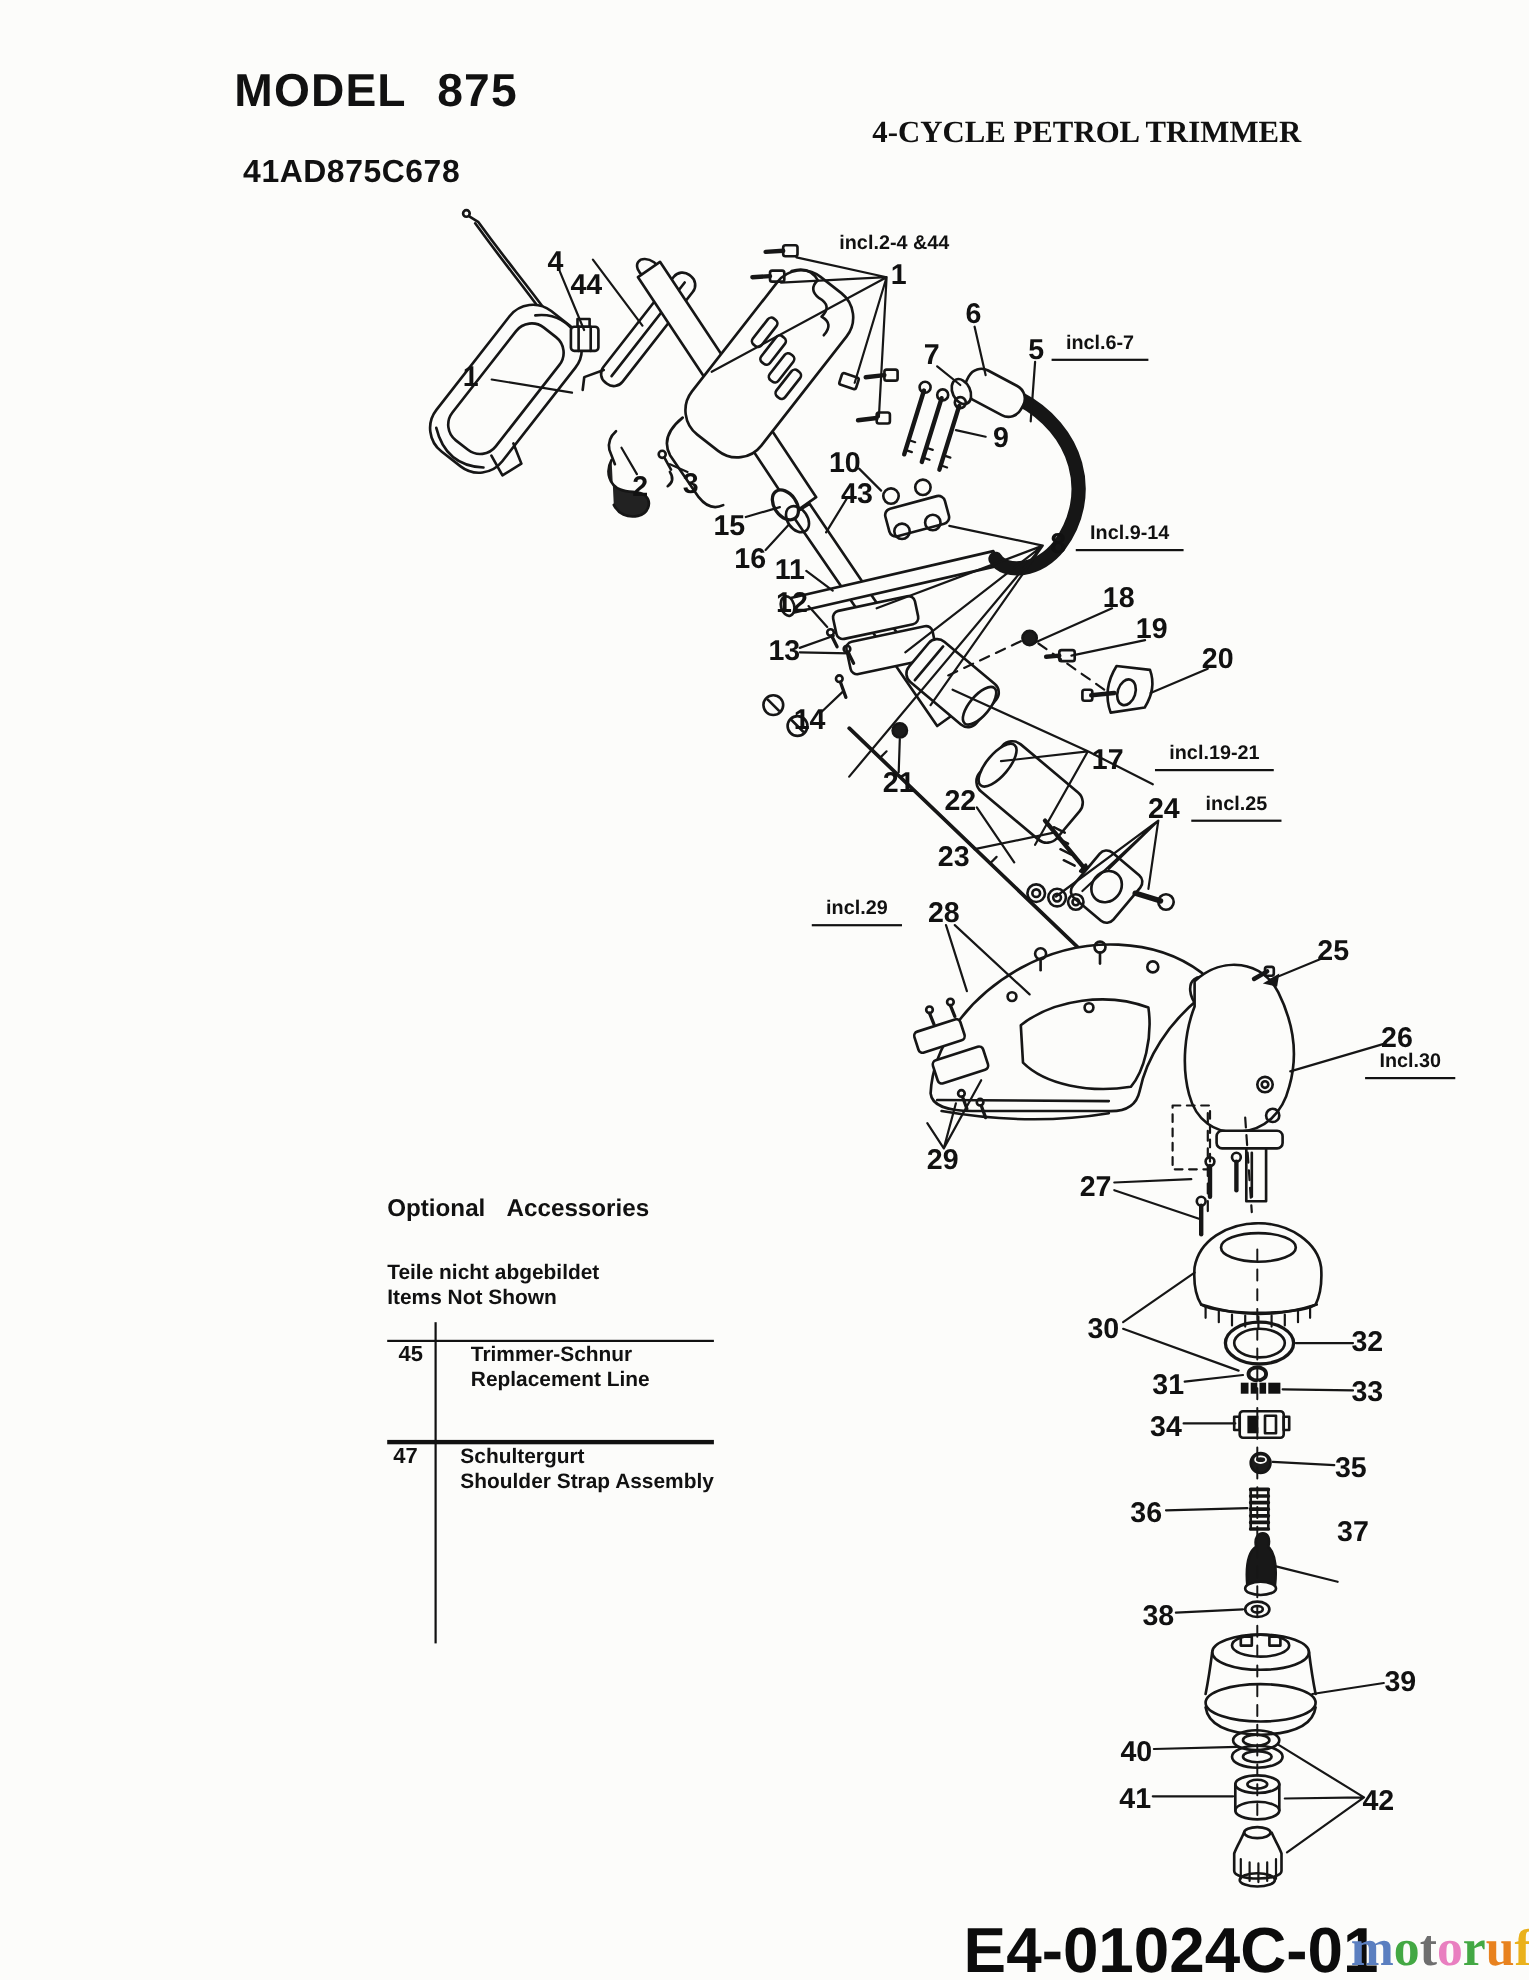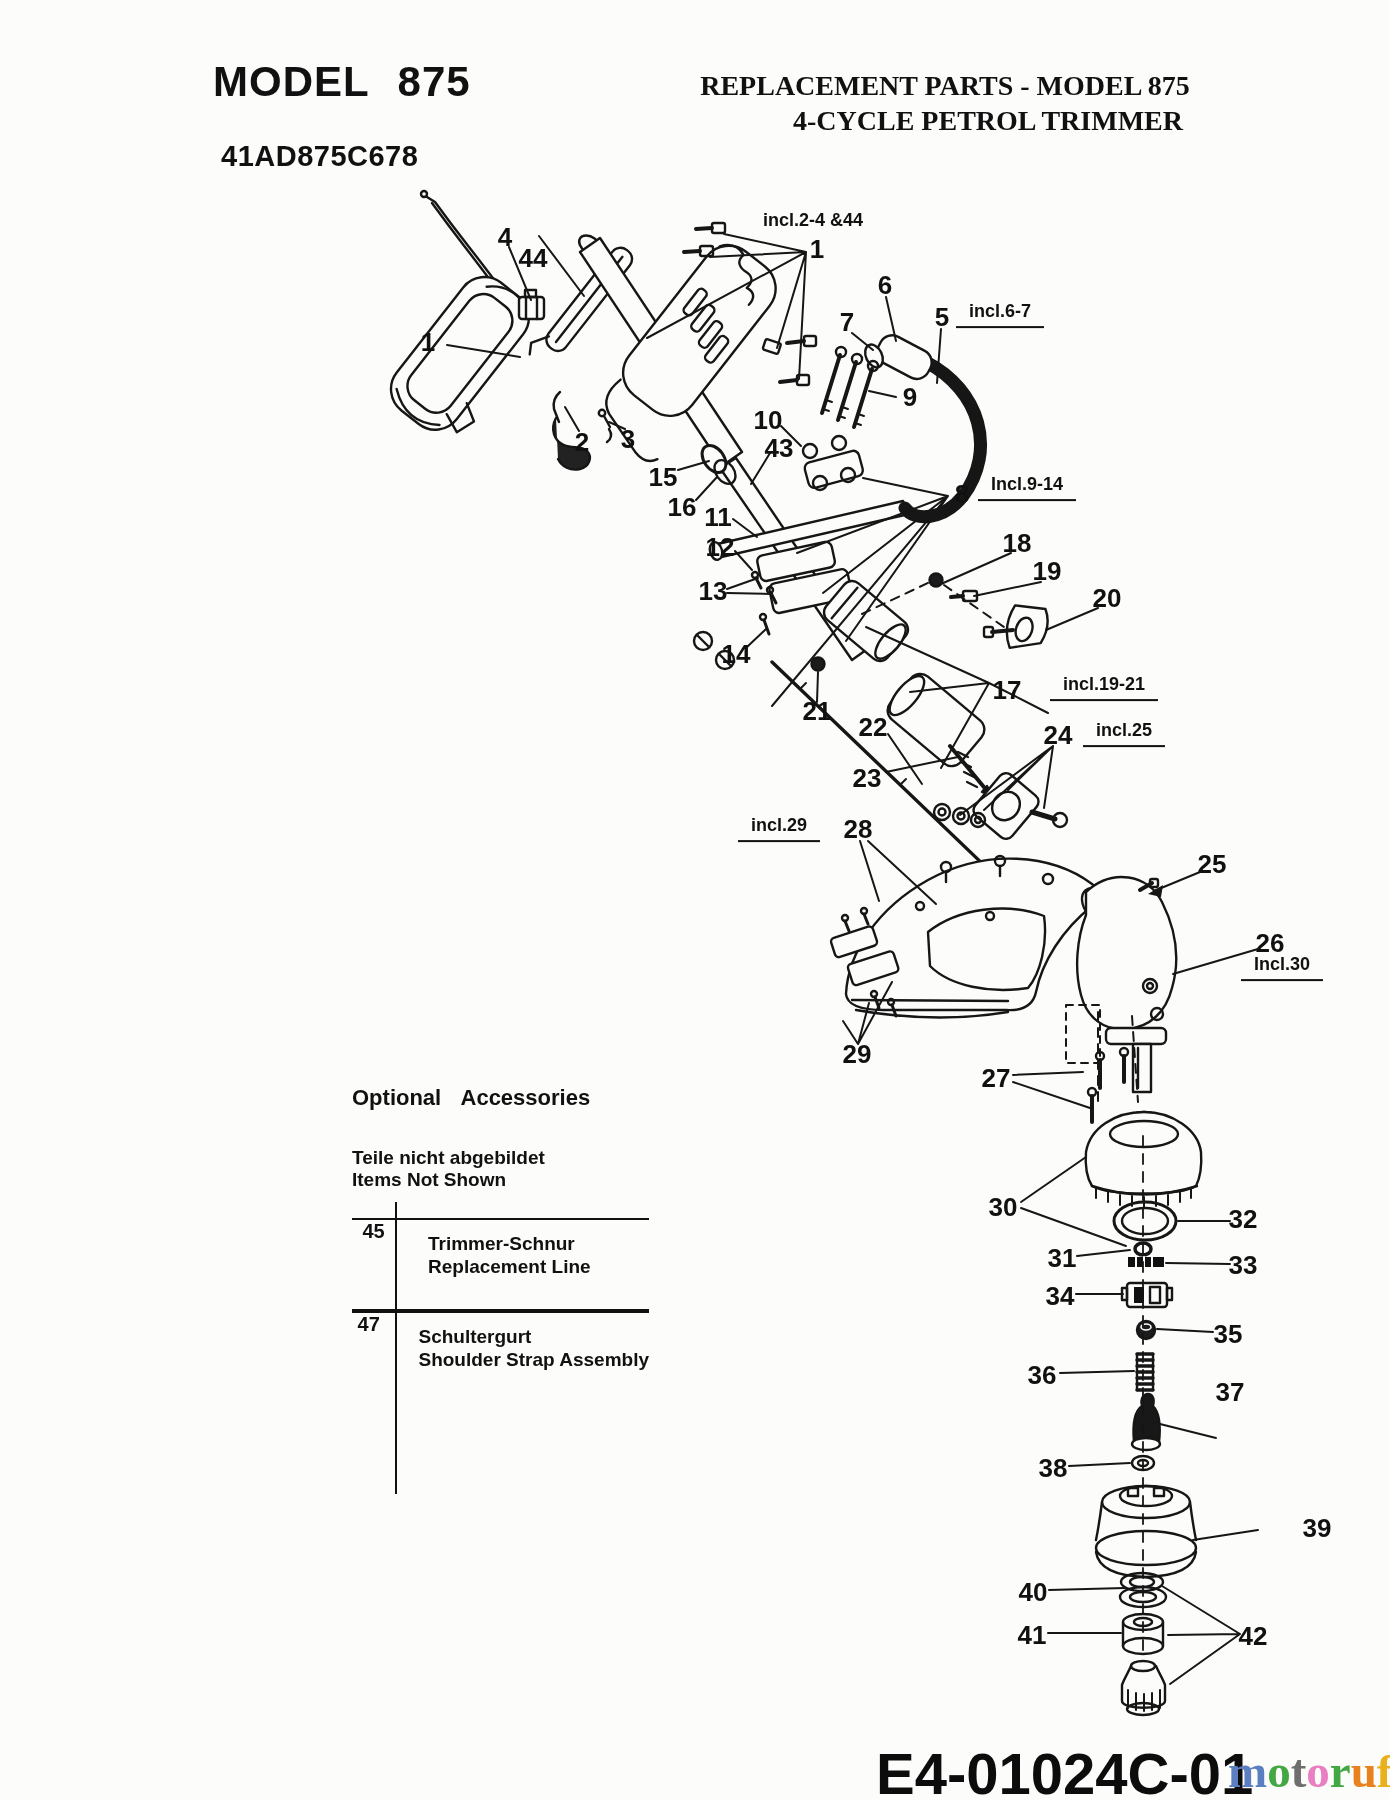--- a/index.html
+++ b/index.html
@@ -24,35 +24,34 @@
   .acc{position:absolute;left:352px;top:1085px;width:300px;}
   .acc-title{position:absolute;left:0;top:0;font-size:22px;font-weight:600;word-spacing:14px;white-space:nowrap;}
   .acc-notes{position:absolute;left:0;top:62px;font-size:19px;font-weight:bold;line-height:22px;}
   .acc-table{position:absolute;left:0;top:133px;width:297px;}
   .acc-vline{position:absolute;left:43px;top:-16px;width:2px;height:292px;background:#111;}
   .acc-row{display:flex;}
   .acc-row:nth-child(2){border-top:2px solid #111;height:89px;}
   .acc-row:nth-child(3){border-top:4px solid #111;height:83px;}
   .acc-row:nth-child(4){border-top:2px solid #111;height:92px;}
   .acc-num{width:43px;text-align:center;font-weight:600;font-size:20px;}
-  .acc-txt{padding-left:33px;padding-top:12px;font-weight:bold;font-size:19px;line-height:23px;white-space:nowrap;}
+  .acc-txt{padding-left:33px;font-weight:bold;font-size:19px;line-height:23px;white-space:nowrap;}
   
   .footer-code{position:absolute;left:876px;top:1740px;font-size:58px;font-weight:bold;
         letter-spacing:0;white-space:nowrap;color:#0c0c0c;}
   .wm{position:absolute;left:1228px;top:1748px;font-family:"Liberation Serif",serif;
         font-weight:bold;font-size:47px;white-space:nowrap;line-height:1;}
 </style>
 </head>
 <body>
 
 <div class="page">
 
   <div class="hdr-left-title">MODEL 875</div>
   <div class="hdr-left-code">41AD875C678</div>
-  <div class="hdr-right-1">REPLACEMENT PARTS - MODEL 875</div>
   <div class="hdr-right-2">4-CYCLE PETROL TRIMMER</div>
 
   <svg width="1390" height="1800" viewBox="0 0 1390 1800" fill="none" stroke="#161616" stroke-width="2.4" stroke-linecap="round" stroke-linejoin="round">
 
     <g>
       <circle cx="424" cy="194" r="3"></circle>
       <path d="M427,197 l8,5 q16,22 34,45 t32,42 q5,7 8,12"></path>
       <path d="M432,203 q16,22 33,44 t31,41"></path>
       <path d="M506,298 q7,9 2,14 q-5,5 -12,-1"></path>
     </g>
@@ -405,21 +404,21 @@
       <div class="callout" style="left: 996px; top: 1078px;">27</div>
       <div class="callout" style="left: 1003px; top: 1207px;">30</div>
       <div class="callout" style="left: 1062px; top: 1258px;">31</div>
       <div class="callout" style="left: 1243px; top: 1219px;">32</div>
       <div class="callout" style="left: 1243px; top: 1265px;">33</div>
       <div class="callout" style="left: 1060px; top: 1296px;">34</div>
       <div class="callout" style="left: 1228px; top: 1334px;">35</div>
       <div class="callout" style="left: 1042px; top: 1375px;">36</div>
       <div class="callout" style="left: 1230px; top: 1392px;">37</div>
       <div class="callout" style="left: 1053px; top: 1468px;">38</div>
-      <div class="callout" style="left: 1273px; top: 1528px; margin-left: 44px;">39</div>
+      <div class="callout" style="left: 1273px; top: 1528px;">39</div>
       <div class="callout" style="left: 1033px; top: 1592px;">40</div>
       <div class="callout" style="left: 1032px; top: 1635px;">41</div>
       <div class="callout" style="left: 1253px; top: 1636px;">42</div>
       <div class="ann" style="left: 813px; top: 221px;">incl.2-4 &amp;44</div>
       <div class="ann u" style="left: 1000px; top: 315px;">incl.6-7</div>
       <div class="ann u" style="left: 1027px; top: 488px;">Incl.9-14</div>
       <div class="ann u" style="left: 1104px; top: 688px;">incl.19-21</div>
       <div class="ann u" style="left: 1124px; top: 734px;">incl.25</div>
       <div class="ann u" style="left: 779px; top: 829px;">incl.29</div>
       <div class="ann u" style="left: 1282px; top: 968px;">Incl.30</div>

